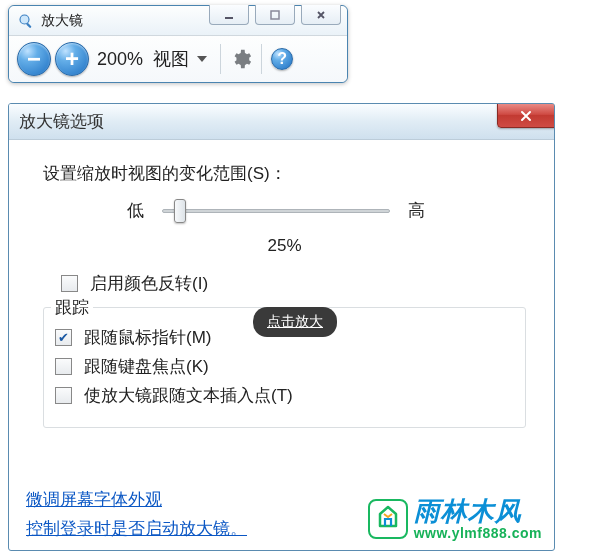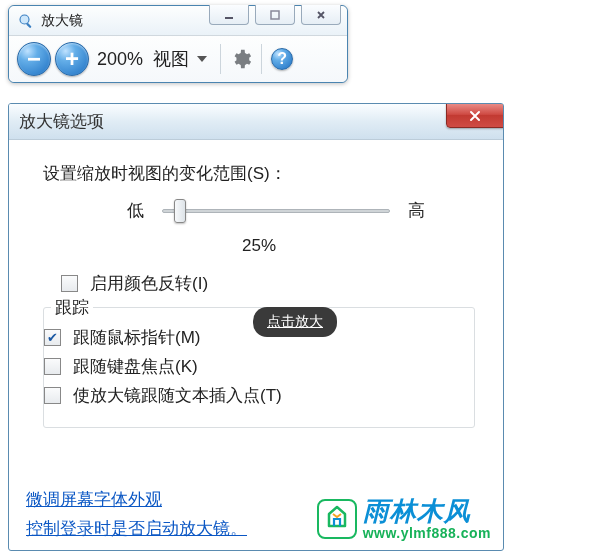--- a/index.html
+++ b/index.html
@@ -127,21 +127,21 @@
       font-size: 16px;
       font-weight: bold;
       box-shadow: 0 1px 2px rgba(0,0,0,0.3);
     }
     
     
     .options-dialog {
       position: absolute;
       left: 8px;
       top: 103px;
-      width: 496px;
+      width: 547px;
       height: 448px;
       border: 1px solid #5a8bb0;
       background: #fff;
       border-radius: 3px;
       overflow: hidden;
     }
     .options-titlebar {
       height: 36px;
       background: linear-gradient(#fafdff, #e0ecf5 50%, #cfe0ee);
       border-bottom: 1px solid #bcccd9;
@@ -247,21 +247,21 @@
       position: relative;
     }
     .track-group .legend {
       position: absolute;
       top: -12px;
       left: 7px;
       background: #fff;
       padding: 0 4px;
       font-size: 17px;
     }
-    .track-group .checkbox-row { margin: 6px 0; }
+    .track-group .checkbox-row { margin: 6px 11px; }
     
     .tooltip {
       position: absolute;
       left: 253px;
       top: 307px;
       background: #3a3a3a;
       color: #fff;
       font-size: 14px;
       padding: 6px 14px;
       border-radius: 14px;

